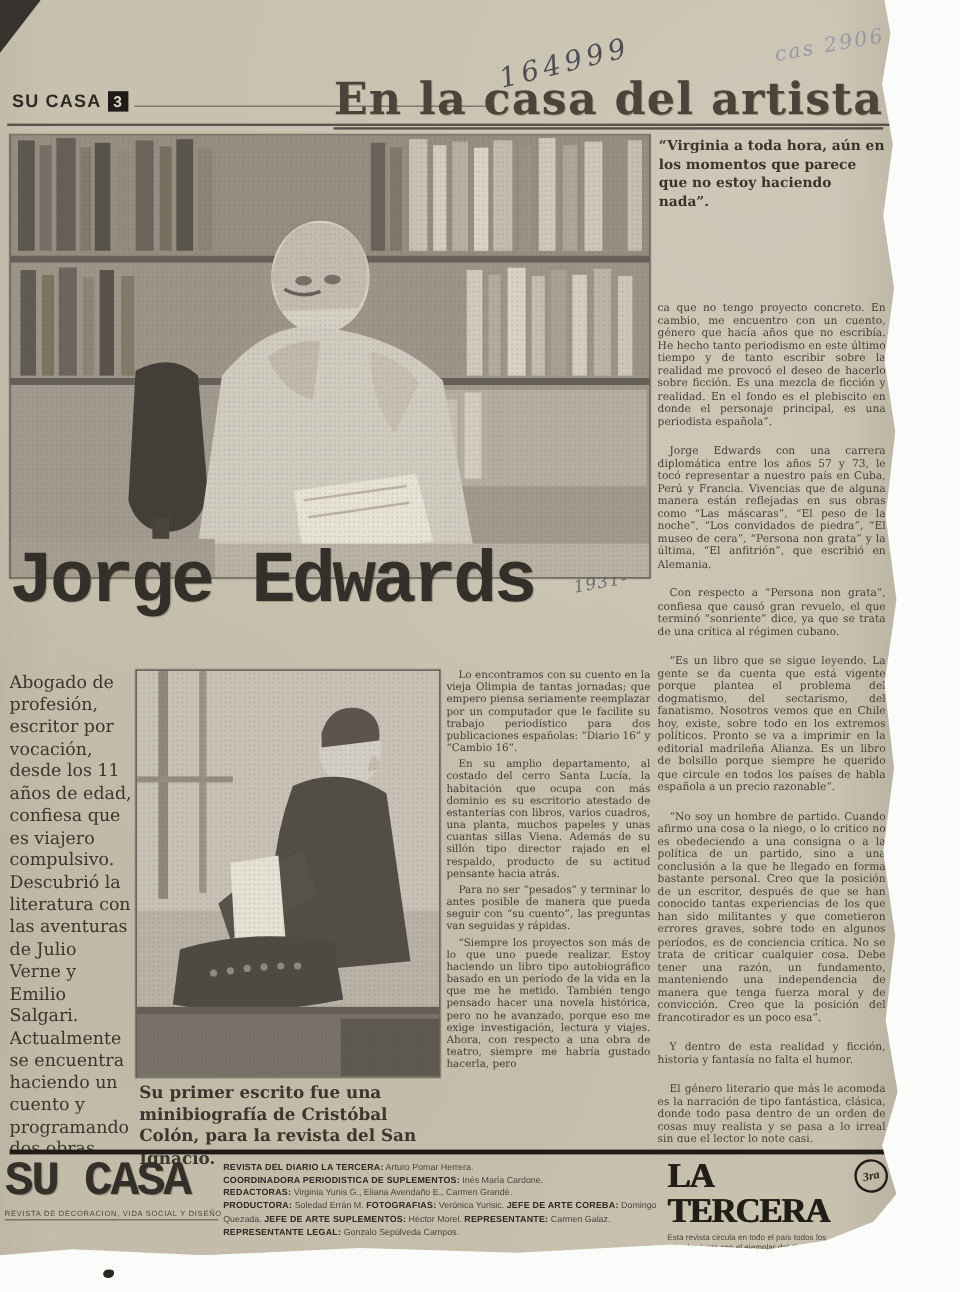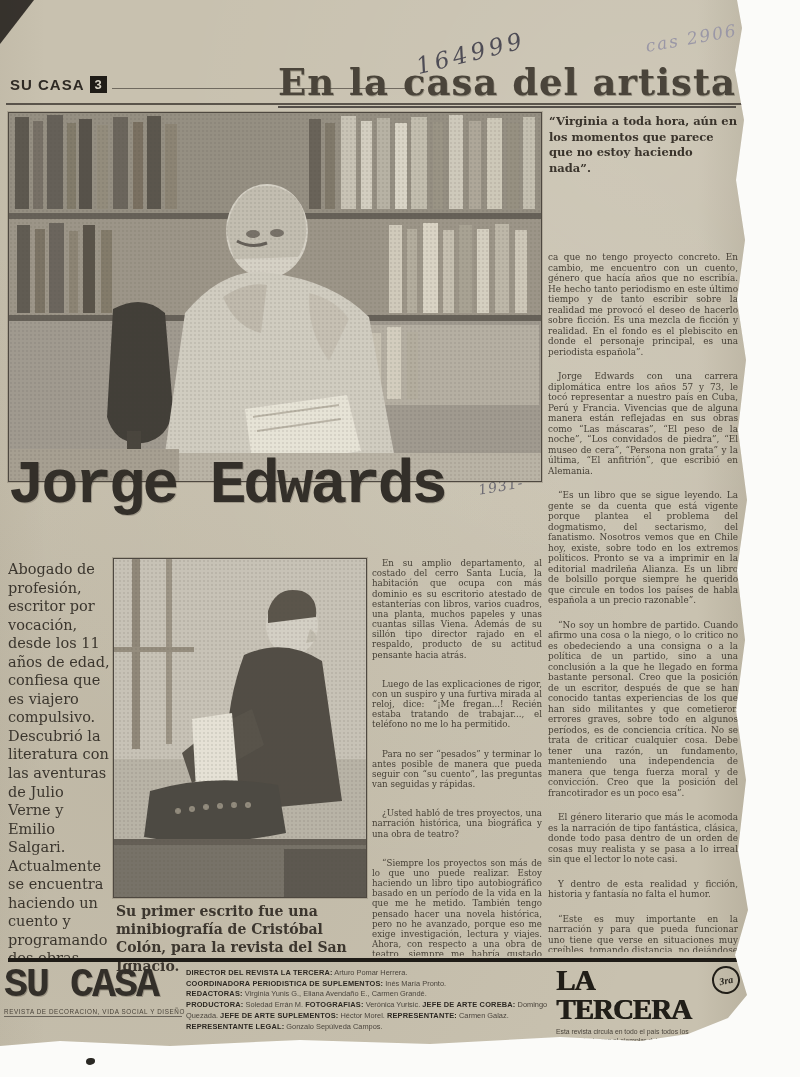--- a/index.html
+++ b/index.html
@@ -62,21 +62,21 @@
     text-shadow:1px 1px 0 rgba(55,48,38,.25);}
 
   
   .intro-col{position:absolute;left:8px;top:560px;width:102px;height:400px;overflow:hidden;
     font-size:14.5px;line-height:1.28;color:#3b362e;}
 
   
   .mid-col{position:absolute;left:372px;top:558px;width:170px;height:398px;overflow:hidden;
     font-size:8.7px;line-height:1.17;text-align:justify;color:#453f35;}
   .mid-col p{margin:0 0 0 0;text-indent:10px;}
-  .mid-col p + p{margin-top:19px;}
+  .mid-col p + p{margin-top:3px;}
 
   
   .right-col{position:absolute;left:548px;top:252px;width:190px;height:700px;overflow:hidden;
     font-size:8.9px;line-height:1.18;text-align:justify;color:#453f35;}
   .right-col p{margin:0;text-indent:10px;}
   .right-col p + p{margin-top:14px;}
   .right-col p.cont{text-indent:0;}
 
   
   .caption{position:absolute;left:116px;top:902px;width:250px;text-align:left;
@@ -253,48 +253,48 @@
       <rect x="170" y="290" width="82" height="48" fill="#4c4840"></rect>
 
       <rect width="252" height="338" fill="url(#ht2)" opacity="0.16"></rect>
       <rect width="252" height="338" fill="#c8c1af" opacity="0.14"></rect>
     </svg>
   </div>
 
   <div class="caption">Su primer escrito fue una minibiografía de Cristóbal Colón, para la revista del San Ignacio.</div>
 
   <div class="mid-col">
+    <p>Lo encontramos con su cuento en la vieja Olimpia de tantas jornadas; que empero piensa seriamente reemplazar por un computador que le facilite su trabajo periodístico para dos publicaciones españolas: “Diario 16” y “Cambio 16”.</p>
     <p>En su amplio departamento, al costado del cerro Santa Lucía, la habitación que ocupa con más dominio es su escritorio atestado de estanterías con libros, varios cuadros, una planta, muchos papeles y unas cuantas sillas Viena. Además de su sillón tipo director rajado en el respaldo, producto de su actitud pensante hacia atrás.</p>
-    <p>Luego de las explicaciones de rigor, con un suspiro y una furtiva mirada al reloj, dice: “¡Me fregan...! Recién estaba tratando de trabajar..., el teléfono no me lo ha permitido.</p>
     <p>Para no ser “pesados” y terminar lo antes posible de manera que pueda seguir con “su cuento”, las preguntas van seguidas y rápidas.</p>
-    <p>¿Usted habló de tres proyectos, una narración histórica, una biográfica y una obra de teatro?</p>
     <p>“Siempre los proyectos son más de lo que uno puede realizar. Estoy haciendo un libro tipo autobiográfico basado en un período de la vida en la que me he metido. También tengo pensado hacer una novela histórica, pero no he avanzado, porque eso me exige investigación, lectura y viajes. Ahora, con respecto a una obra de teatro, siempre me habría gustado hacerla, pero</p>
   </div>
 
   <div class="right-col">
     <p class="cont">ca que no tengo proyecto concreto. En cambio, me encuentro con un cuento, género que hacía años que no escribía. He hecho tanto periodismo en este último tiempo y de tanto escribir sobre la realidad me provocó el deseo de hacerlo sobre ficción. Es una mezcla de ficción y realidad. En el fondo es el plebiscito en donde el personaje principal, es una periodista española”.</p>
     <p>Jorge Edwards con una carrera diplomática entre los años 57 y 73, le tocó representar a nuestro país en Cuba, Perú y Francia. Vivencias que de alguna manera están reflejadas en sus obras como “Las máscaras”, “El peso de la noche”, “Los convidados de piedra”, “El museo de cera”, “Persona non grata” y la última, “El anfitrión”, que escribió en Alemania.</p>
+    <p>Con respecto a “Persona non grata”, confiesa que causó gran revuelo, el que terminó “sonriente” dice, ya que se trata de una crítica al régimen cubano.</p>
     <p>“Es un libro que se sigue leyendo. La gente se da cuenta que está vigente porque plantea el problema del dogmatismo, del sectarismo, del fanatismo. Nosotros vemos que en Chile hoy, existe, sobre todo en los extremos políticos. Pronto se va a imprimir en la editorial madrileña Alianza. Es un libro de bolsillo porque siempre he querido que circule en todos los países de habla española a un precio razonable”.</p>
     <p>“No soy un hombre de partido. Cuando afirmo una cosa o la niego, o lo critico no es obedeciendo a una consigna o a la política de un partido, sino a una conclusión a la que he llegado en forma bastante personal. Creo que la posición de un escritor, después de que se han conocido tantas experiencias de los que han sido militantes y que cometieron errores graves, sobre todo en algunos períodos, es de conciencia crítica. No se trata de criticar cualquier cosa. Debe tener una razón, un fundamento, manteniendo una independencia de manera que tenga fuerza moral y de convicción. Creo que la posición del francotirador es un poco esa”.</p>
+    <p>Y dentro de esta realidad y ficción, historia y fantasía no falta el humor.</p>
     <p>El género literario que más le acomoda es la narración de tipo fantástica, clásica, donde todo pasa dentro de un orden de cosas muy realista y se pasa a lo irreal sin que el lector lo note casi.</p>
-    <p>Y dentro de esta realidad y ficción, historia y fantasía no falta el humor.</p>
     <p>“Este es muy importante en la narración y para que pueda funcionar uno tiene que verse en situaciones muy creíbles, tomando distancia, no dejándose involucrar demasiado en las cosas para ver los aspectos ridículos, grotescos, absurdos y contradictorios”.</p>
 
   </div>
 
   <div class="footer-bar"></div>
 
   <div class="sucasa-logo-block">
     <div class="sucasa-logo">SU CASA</div>
     <div class="sucasa-tagline">REVISTA DE DECORACION, VIDA SOCIAL Y DISEÑO</div>
   </div>
 
   <div class="credits">
-    <b>DIRECTOR DEL REVISTA LA TERCERA:</b><span> Arturo Pomar Herrera. </span><br>
-    <b>COORDINADORA PERIODISTICA DE SUPLEMENTOS:</b><span> Inés María Pronto. </span><br>
+    <b>REVISTA DEL DIARIO LA TERCERA:</b><span> Arturo Pomar Herrera. </span><br>
+    <b>COORDINADORA PERIODISTICA DE SUPLEMENTOS:</b><span> Inés María Cardone. </span><br>
     <b>REDACTORAS:</b><span> Virginia Yunis G., Eliana Avendaño E., Carmen Grandé. </span><br>
     <b>PRODUCTORA:</b><span> Soledad Errán M. </span>
     <b>FOTOGRAFIAS:</b><span> Verónica Yurisic. </span>
     <b>JEFE DE ARTE COREBA:</b><span> Domingo Quezada. </span>
     <b>JEFE DE ARTE SUPLEMENTOS:</b><span> Héctor Morel. </span>
     <b>REPRESENTANTE:</b><span> Carmen Galaz. </span><br>
     <b>REPRESENTANTE LEGAL:</b><span> Gonzalo Sepúlveda Campos.</span>
   </div>
 
   <div class="tercera-block">

